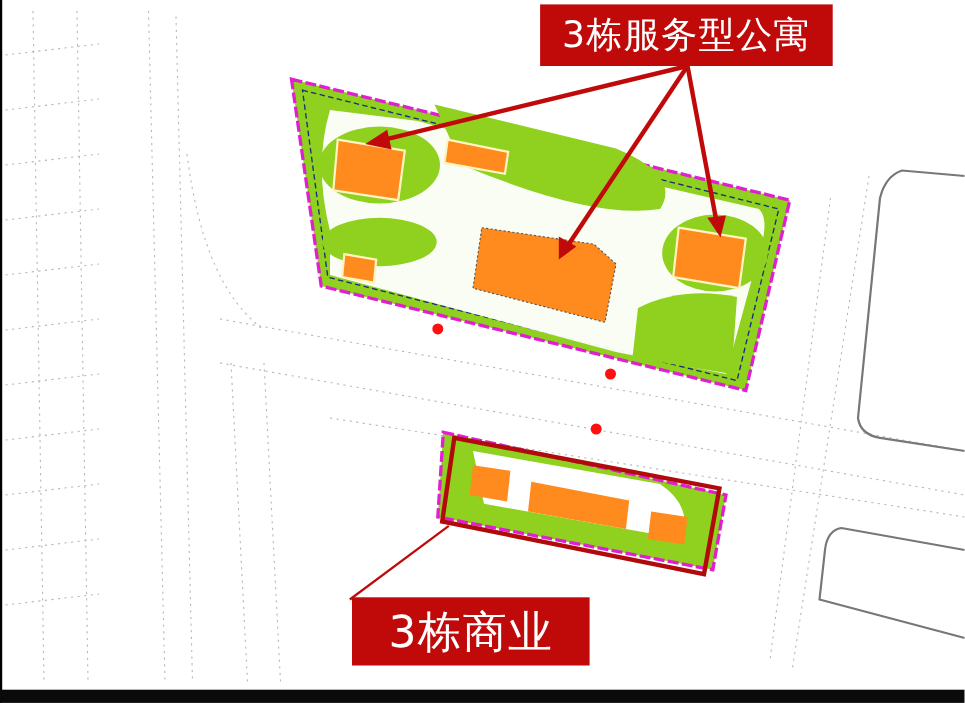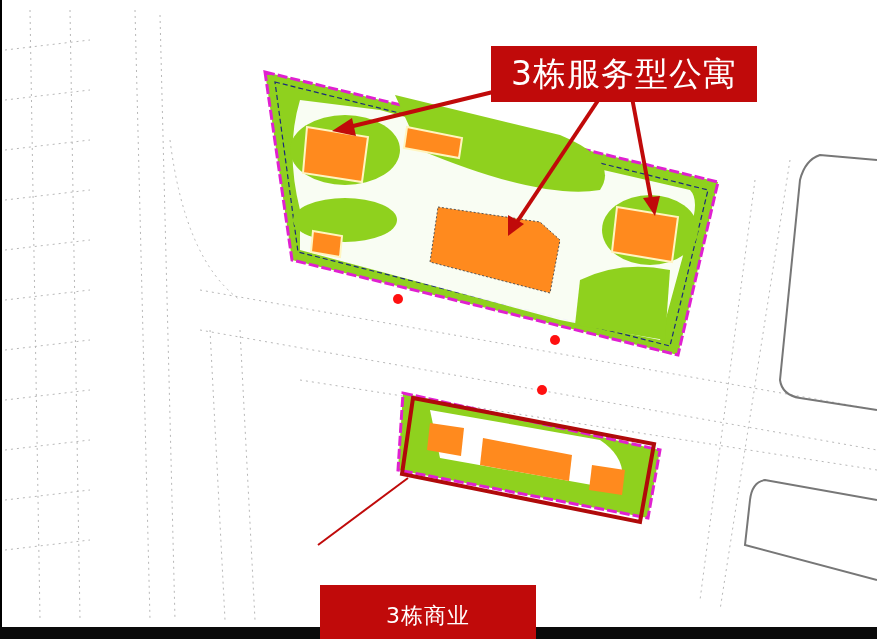--- a/index.html
+++ b/index.html
@@ -1,22 +1,22 @@
 <!DOCTYPE html>
 <html><head>
 <meta charset="utf-8">
 <style>
   html, body { margin:0; padding:0; }
   body { width:877px; height:639px; background:#ffffff; position:relative; overflow:hidden;
          font-family:"DejaVu Sans", sans-serif; }
   #stage { position:absolute; left:0; top:0; width:877px; height:639px; }
   .callout { position:absolute; background:#c00a0a; color:#ffffff; display:flex; align-items:center;
-             justify-content:center; font-family:"DejaVu Sans", sans-serif; letter-spacing:1px;margin-top:42px; }
+             justify-content:center; font-family:"DejaVu Sans", sans-serif; letter-spacing:1px; }
   #callout-top { left:491px; top:4px; width:266px; height:56px; font-size:33px; }
-  #callout-bottom { left:320px; top:543px; width:216px; height:62px; font-size:22px; }
+  #callout-bottom { left:320px; top:543px; width:216px; height:62px; font-size:40px; }
   .frame-left { position:absolute; left:0; top:0; width:2px; height:639px; background:#000; }
   .frame-bottom { position:absolute; left:0; top:627px; width:877px; height:12px; background:#0a0a0a; }
 </style>
 </head>
 <body>
 
 <div id="stage">
   <svg width="877" height="639" viewBox="0 0 877 639" xmlns="http://www.w3.org/2000/svg">
 
     <g stroke="#b8b8b8" stroke-width="1" stroke-dasharray="2,4" fill="none">

